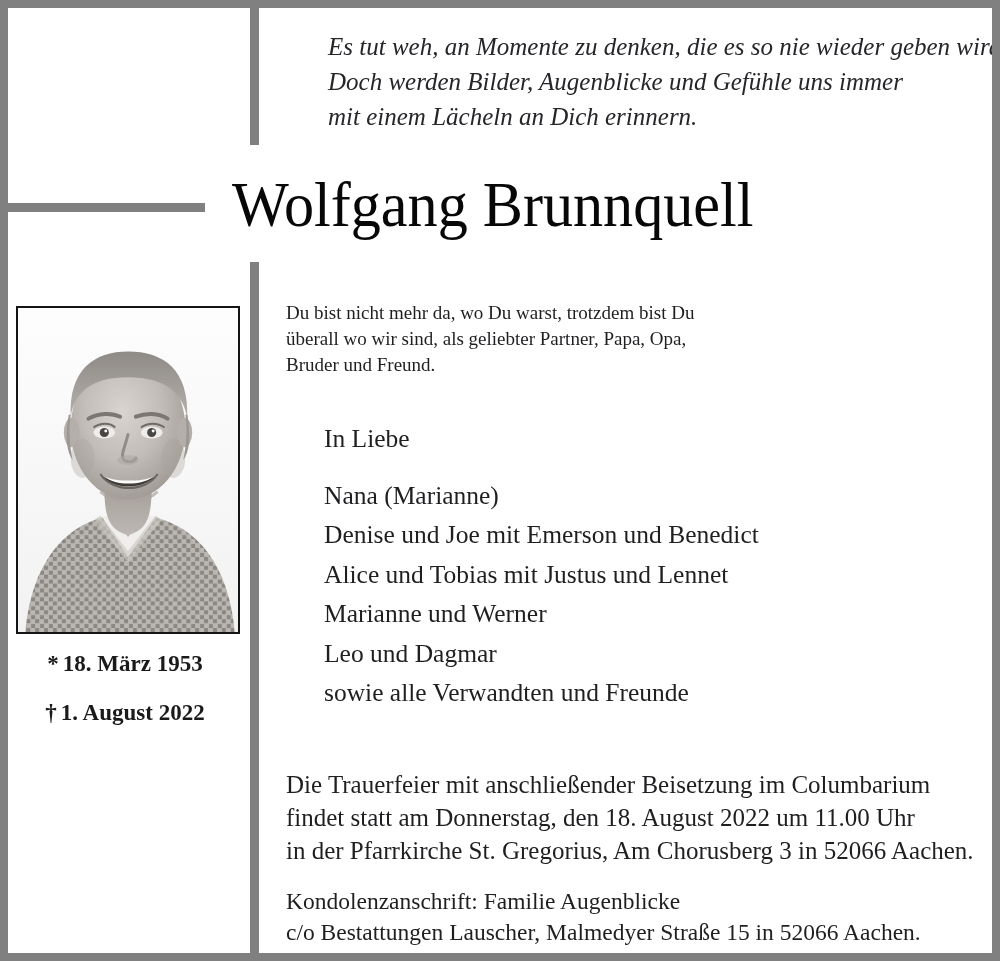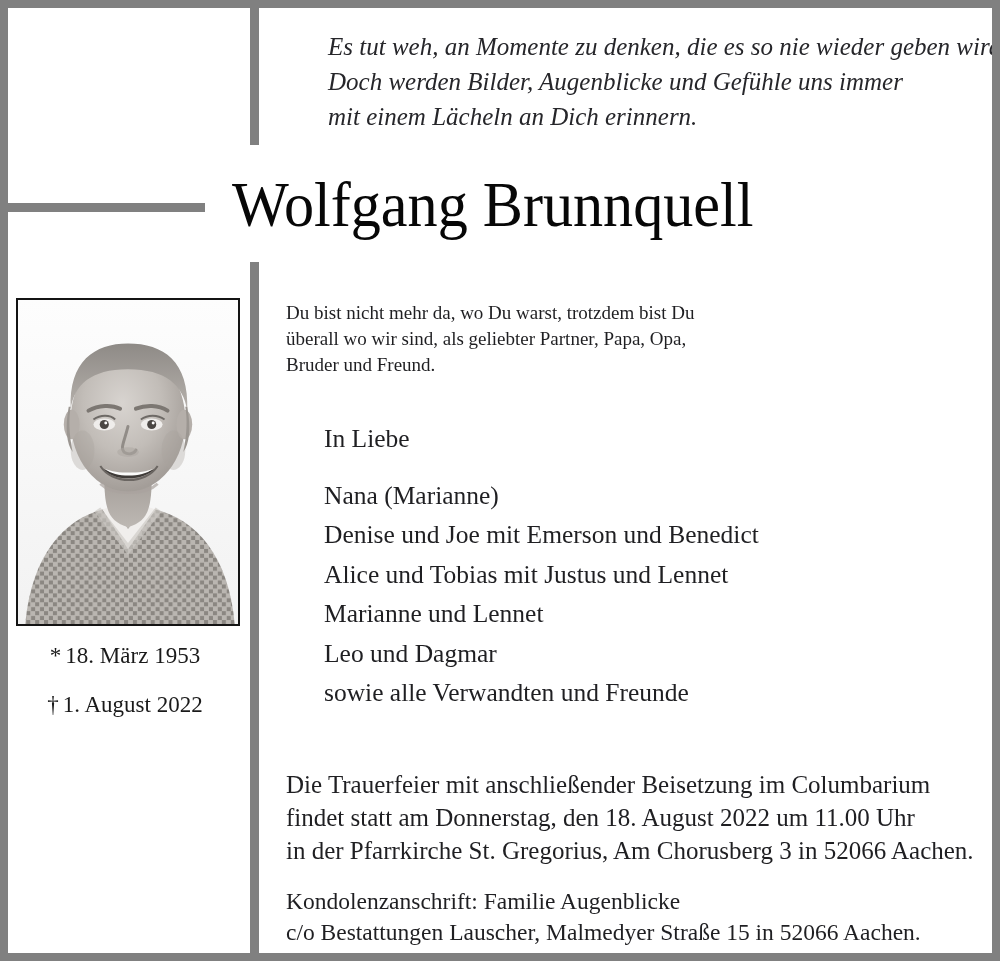--- a/index.html
+++ b/index.html
@@ -44,23 +44,24 @@
     left: 0px;
     top: 195px;
     width: 197px;
     height: 9px;
   }
 
   
   .left-col {
     position: absolute;
     left: 0px;
-    top: 0px;
+    top: 8px;
     width: 242px;
     height: 788px;
+    font-weight: bold;
   }
 
   .photo-frame {
     position: absolute;
     left: 8px;
     top: 290px;
     width: 224px;
     height: 328px;
     border: 2px solid #141414;
     background: #ffffff;
@@ -280,21 +281,21 @@
       <span class="tribute-line">Du bist nicht mehr da, wo Du warst, trotzdem bist Du</span>
       <span class="tribute-line">überall wo wir sind, als geliebter Partner, Papa, Opa,</span>
       <span class="tribute-line">Bruder und Freund.</span>
     </div>
 
     <div class="family">
       <span class="family-line lead">In Liebe</span>
       <span class="family-line">Nana (Marianne)</span>
       <span class="family-line">Denise und Joe mit Emerson und Benedict</span>
       <span class="family-line">Alice und Tobias mit Justus und Lennet</span>
-      <span class="family-line">Marianne und Lennet</span>
+      <span class="family-line">Marianne und Werner</span>
       <span class="family-line">Leo und Dagmar</span>
       <span class="family-line">sowie alle Verwandten und Freunde</span>
     </div>
 
     <div class="service">
       <span class="service-line">Die Trauerfeier mit anschließender Beisetzung im Columbarium</span>
       <span class="service-line">findet statt am Donnerstag, den 18. August 2022 um 11.00 Uhr</span>
       <span class="service-line">in der Pfarrkirche St. Gregorius, Am Chorusberg 3 in 52066 Aachen.</span>
     </div>
 

